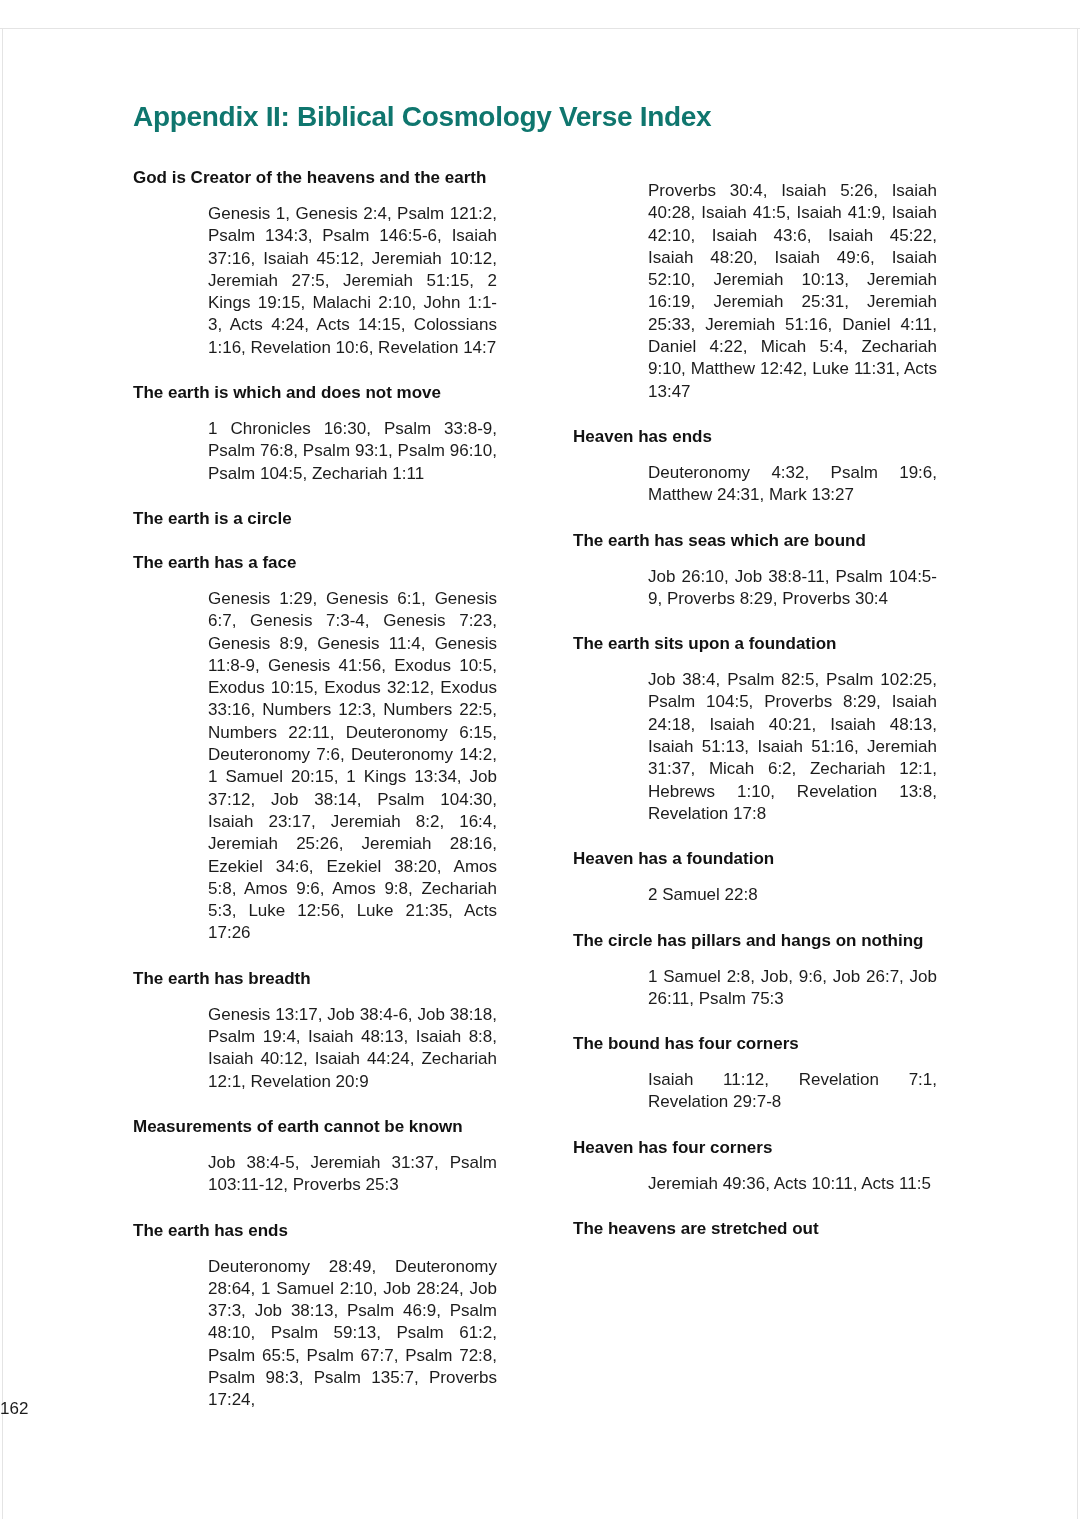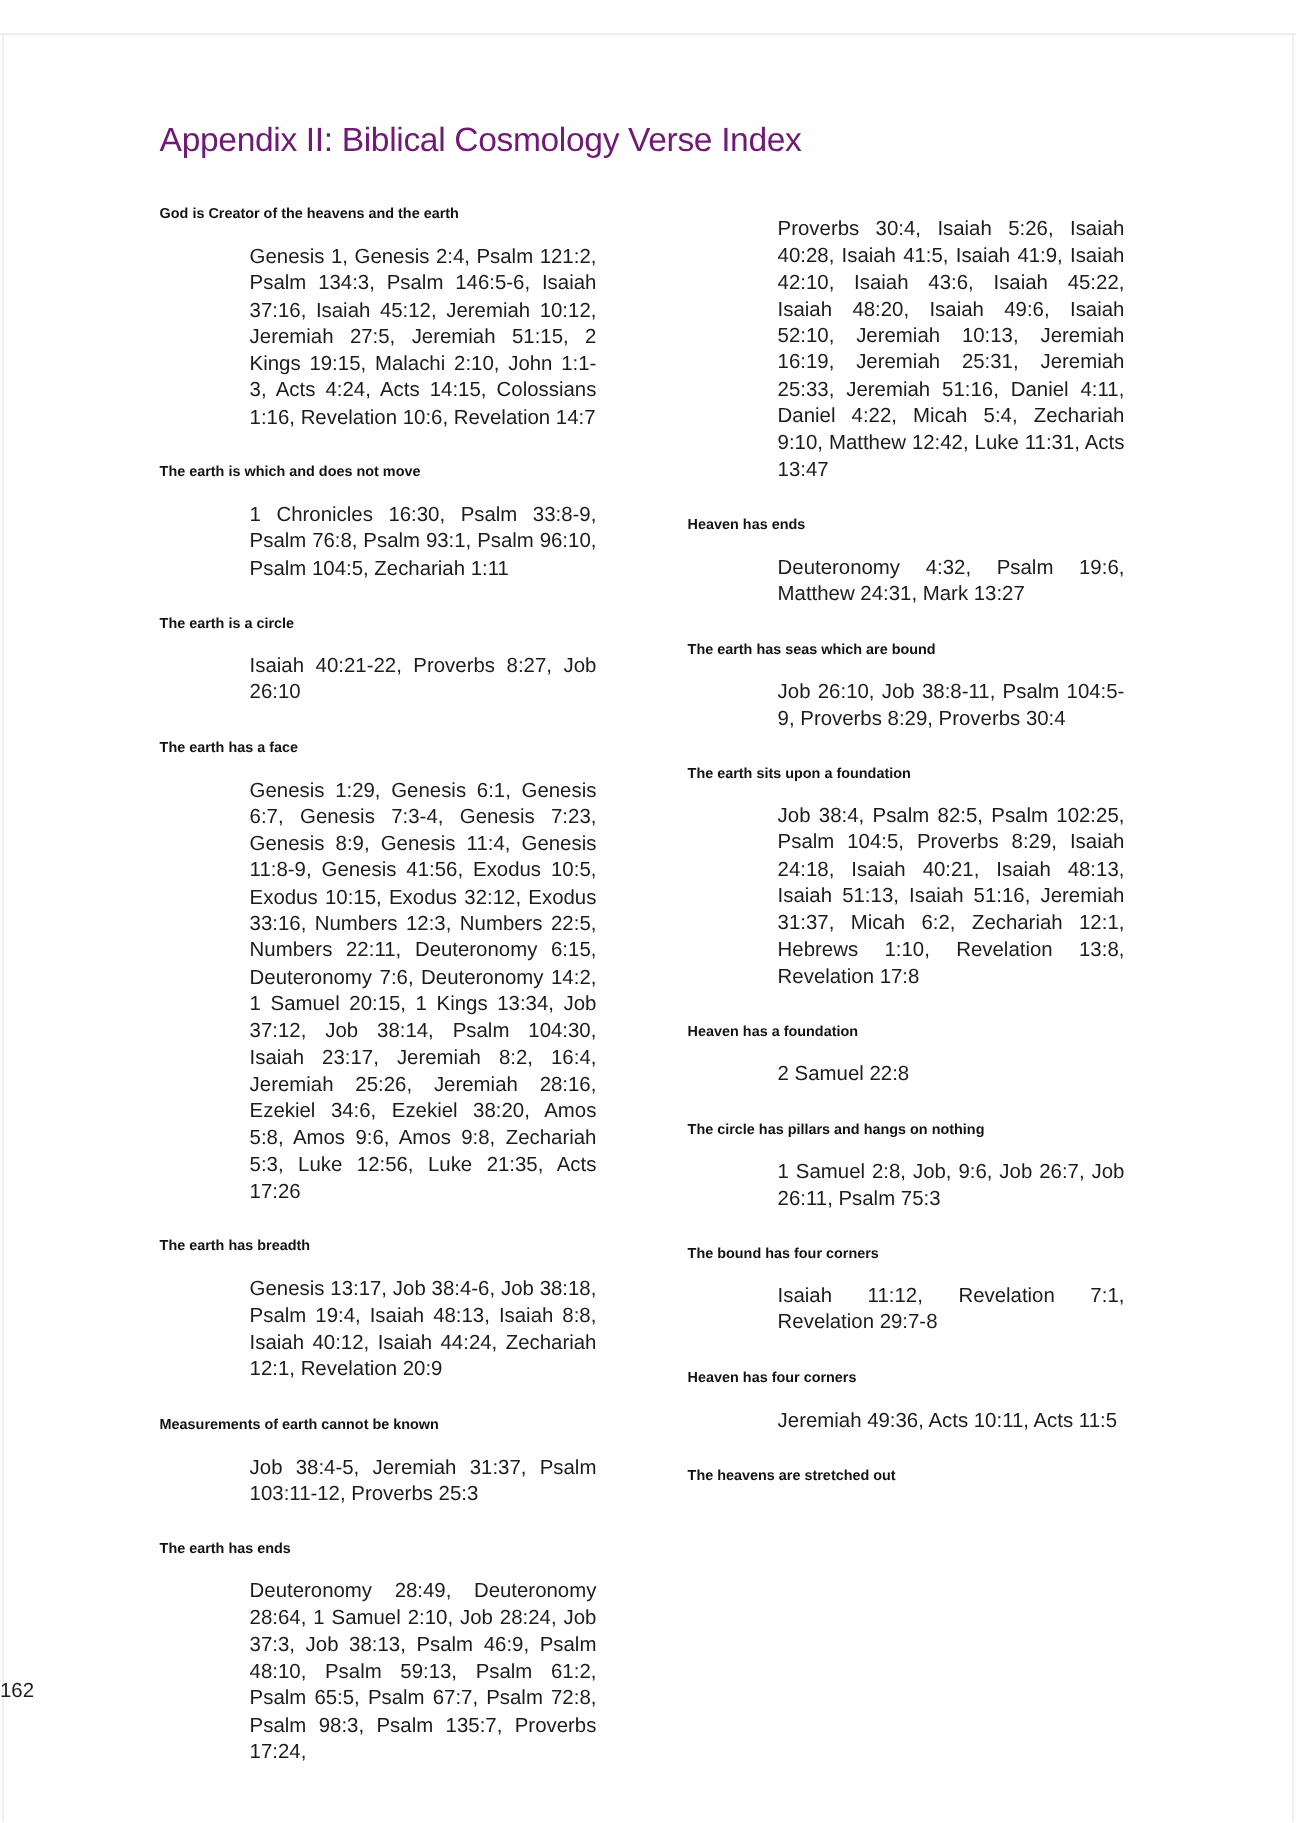--- a/index.html
+++ b/index.html
@@ -33,35 +33,35 @@
     right: 2px; top: 28px; bottom: 0;
     width: 1px;
     background: #e4e4e4;
   }
   .title {
     position: absolute;
     left: 133px;
     top: 101px;
     margin: 0;
     font-size: 28px;
-    font-weight: 400;
+    font-weight: 700;
     letter-spacing: -0.3px;
-    color: #701a75;
+    color: #0f766e;
     white-space: nowrap;
   }
   .col {
     position: absolute;
     top: 168px;
     width: 376px;
   }
   .col-left  { left: 133px; }
   .col-right { left: 573px; }
   .section { margin-bottom: 24px; }
   .heading {
-    font-size: 12px;
+    font-size: 17px;
     font-weight: bold;
     color: #121212;
     margin: 0 0 15px 0;
     line-height: 20px;
   }
   .verses {
     margin: 12px;
     padding-left: 63px;
     font-size: 17px;
     line-height: 22.3px;
@@ -92,21 +92,20 @@
       <div class="section">
         <div class="heading">God is Creator of the heavens and the earth</div>
         <div class="verses">Genesis 1, Genesis 2:4, Psalm 121:2, Psalm 134:3, Psalm 146:5-6, Isaiah 37:16, Isaiah 45:12, Jeremiah 10:12, Jeremiah 27:5, Jeremiah 51:15, 2 Kings 19:15, Malachi 2:10, John 1:1-3, Acts 4:24, Acts 14:15, Colossians 1:16, Revelation 10:6, Revelation 14:7</div>
       </div>
       <div class="section">
         <div class="heading">The earth is which and does not move</div>
         <div class="verses">1 Chronicles 16:30, Psalm 33:8-9, Psalm 76:8, Psalm 93:1, Psalm 96:10, Psalm 104:5, Zechariah 1:11</div>
       </div>
       <div class="section">
         <div class="heading">The earth is a circle</div>
-        <div class="verses">Isaiah 40:21-22, Proverbs 8:27, Job 26:10</div>
       </div>
       <div class="section">
         <div class="heading">The earth has a face</div>
         <div class="verses">Genesis 1:29, Genesis 6:1, Genesis 6:7, Genesis 7:3-4, Genesis 7:23, Genesis 8:9, Genesis 11:4, Genesis 11:8-9, Genesis 41:56, Exodus 10:5, Exodus 10:15, Exodus 32:12, Exodus 33:16, Numbers 12:3, Numbers 22:5, Numbers 22:11, Deuteronomy 6:15, Deuteronomy 7:6, Deuteronomy 14:2, 1 Samuel 20:15, 1 Kings 13:34, Job 37:12, Job 38:14, Psalm 104:30, Isaiah 23:17, Jeremiah 8:2, 16:4, Jeremiah 25:26, Jeremiah 28:16, Ezekiel 34:6, Ezekiel 38:20, Amos 5:8, Amos 9:6, Amos 9:8, Zechariah 5:3, Luke 12:56, Luke 21:35, Acts 17:26</div>
       </div>
       <div class="section">
         <div class="heading">The earth has breadth</div>
         <div class="verses">Genesis 13:17, Job 38:4-6, Job 38:18, Psalm 19:4, Isaiah 48:13, Isaiah 8:8, Isaiah 40:12, Isaiah 44:24, Zechariah 12:1, Revelation 20:9</div>
       </div>
       <div class="section">

